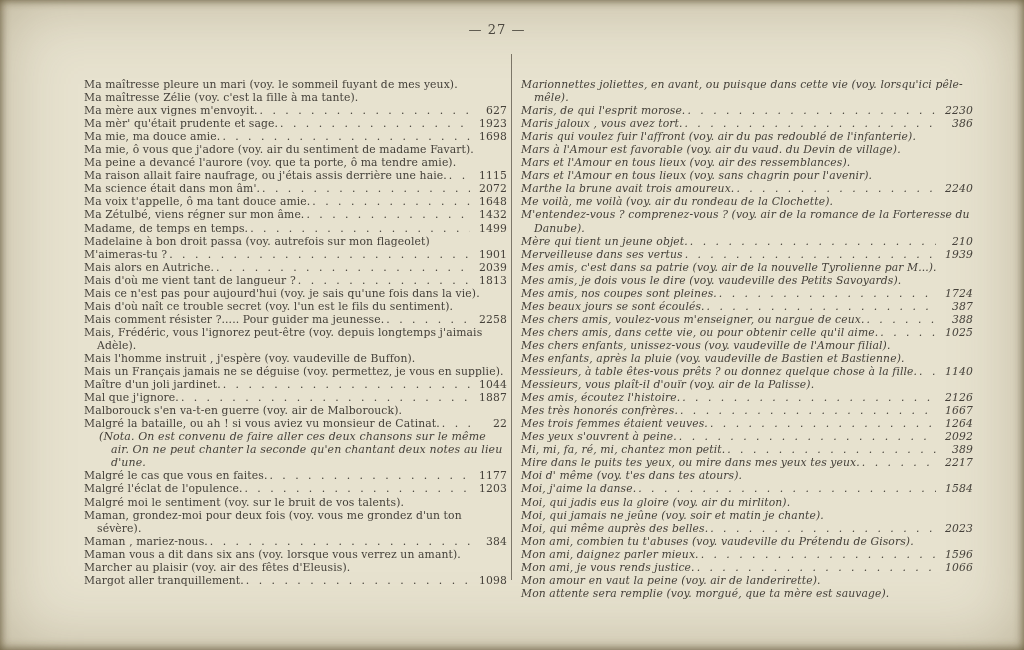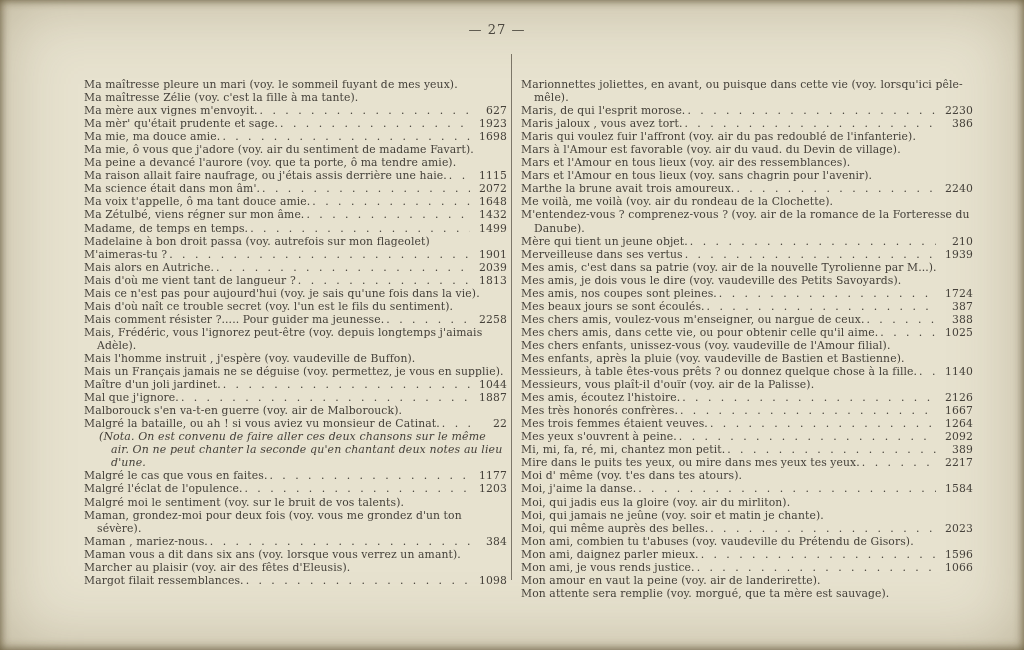--- a/index.html
+++ b/index.html
@@ -32,21 +32,21 @@
   }
   .col-divider{
     position:absolute;left:511px;top:54px;width:1px;height:526px;
     background:rgba(88,82,70,0.75);
   }
   .column{
     position:absolute;top:42px;
     font-size:10.8px;line-height:13.05px;letter-spacing:0.1px;margin-top:36px;
   }
   .column.left{left:84px;width:423px;}
-  .column.right{left:521px;width:452px;}
+  .column.right{left:521px;width:452px;font-style:italic;}
   .entry{padding-left:13px;text-indent:-13px;}
   .entry.has-num{display:flex;align-items:flex-start;padding-left:0;text-indent:0;}
   .entry.has-num .t{white-space:nowrap;flex:0 0 auto;}
   .entry.nota{padding-left:27px;text-indent:-12px;font-size:11px;font-style:italic;}
   .leader{
     flex:1 1 auto;overflow:hidden;white-space:nowrap;
     margin:0 3px 0 2px;color:#4a463e;
   }
   .leader::before{
     letter-spacing:3px;
@@ -161,21 +161,21 @@
       <div class="entry"><span class="t">Malgré moi le sentiment (voy. sur le bruit de vos talents).</span></div>
       <div class="entry"><span class="t">Maman, grondez-moi pour deux fois (voy. vous me grondez d'un ton sévère).</span></div>
       <div class="entry has-num">
         <span class="t">Maman , mariez-nous.</span>
         <span class="leader"></span>
         <span class="num">384</span>
       </div>
       <div class="entry"><span class="t">Maman vous a dit dans six ans (voy. lorsque vous verrez un amant).</span></div>
       <div class="entry"><span class="t">Marcher au plaisir (voy. air des fêtes d'Eleusis).</span></div>
       <div class="entry has-num">
-        <span class="t">Margot filait ressemblances.</span>
+        <span class="t">Margot aller tranquillement.</span>
         <span class="leader"></span>
         <span class="num">1098</span>
       </div>
     </div>
   <div class="column right" id="col-right">
       <div class="entry"><span class="t">Marionnettes joliettes, en avant, ou puisque dans cette vie (voy. lorsqu'ici pêle-mêle).</span></div>
       <div class="entry has-num">
         <span class="t">Maris, de qui l'esprit morose.</span>
         <span class="leader"></span>
         <span class="num">2230</span>

